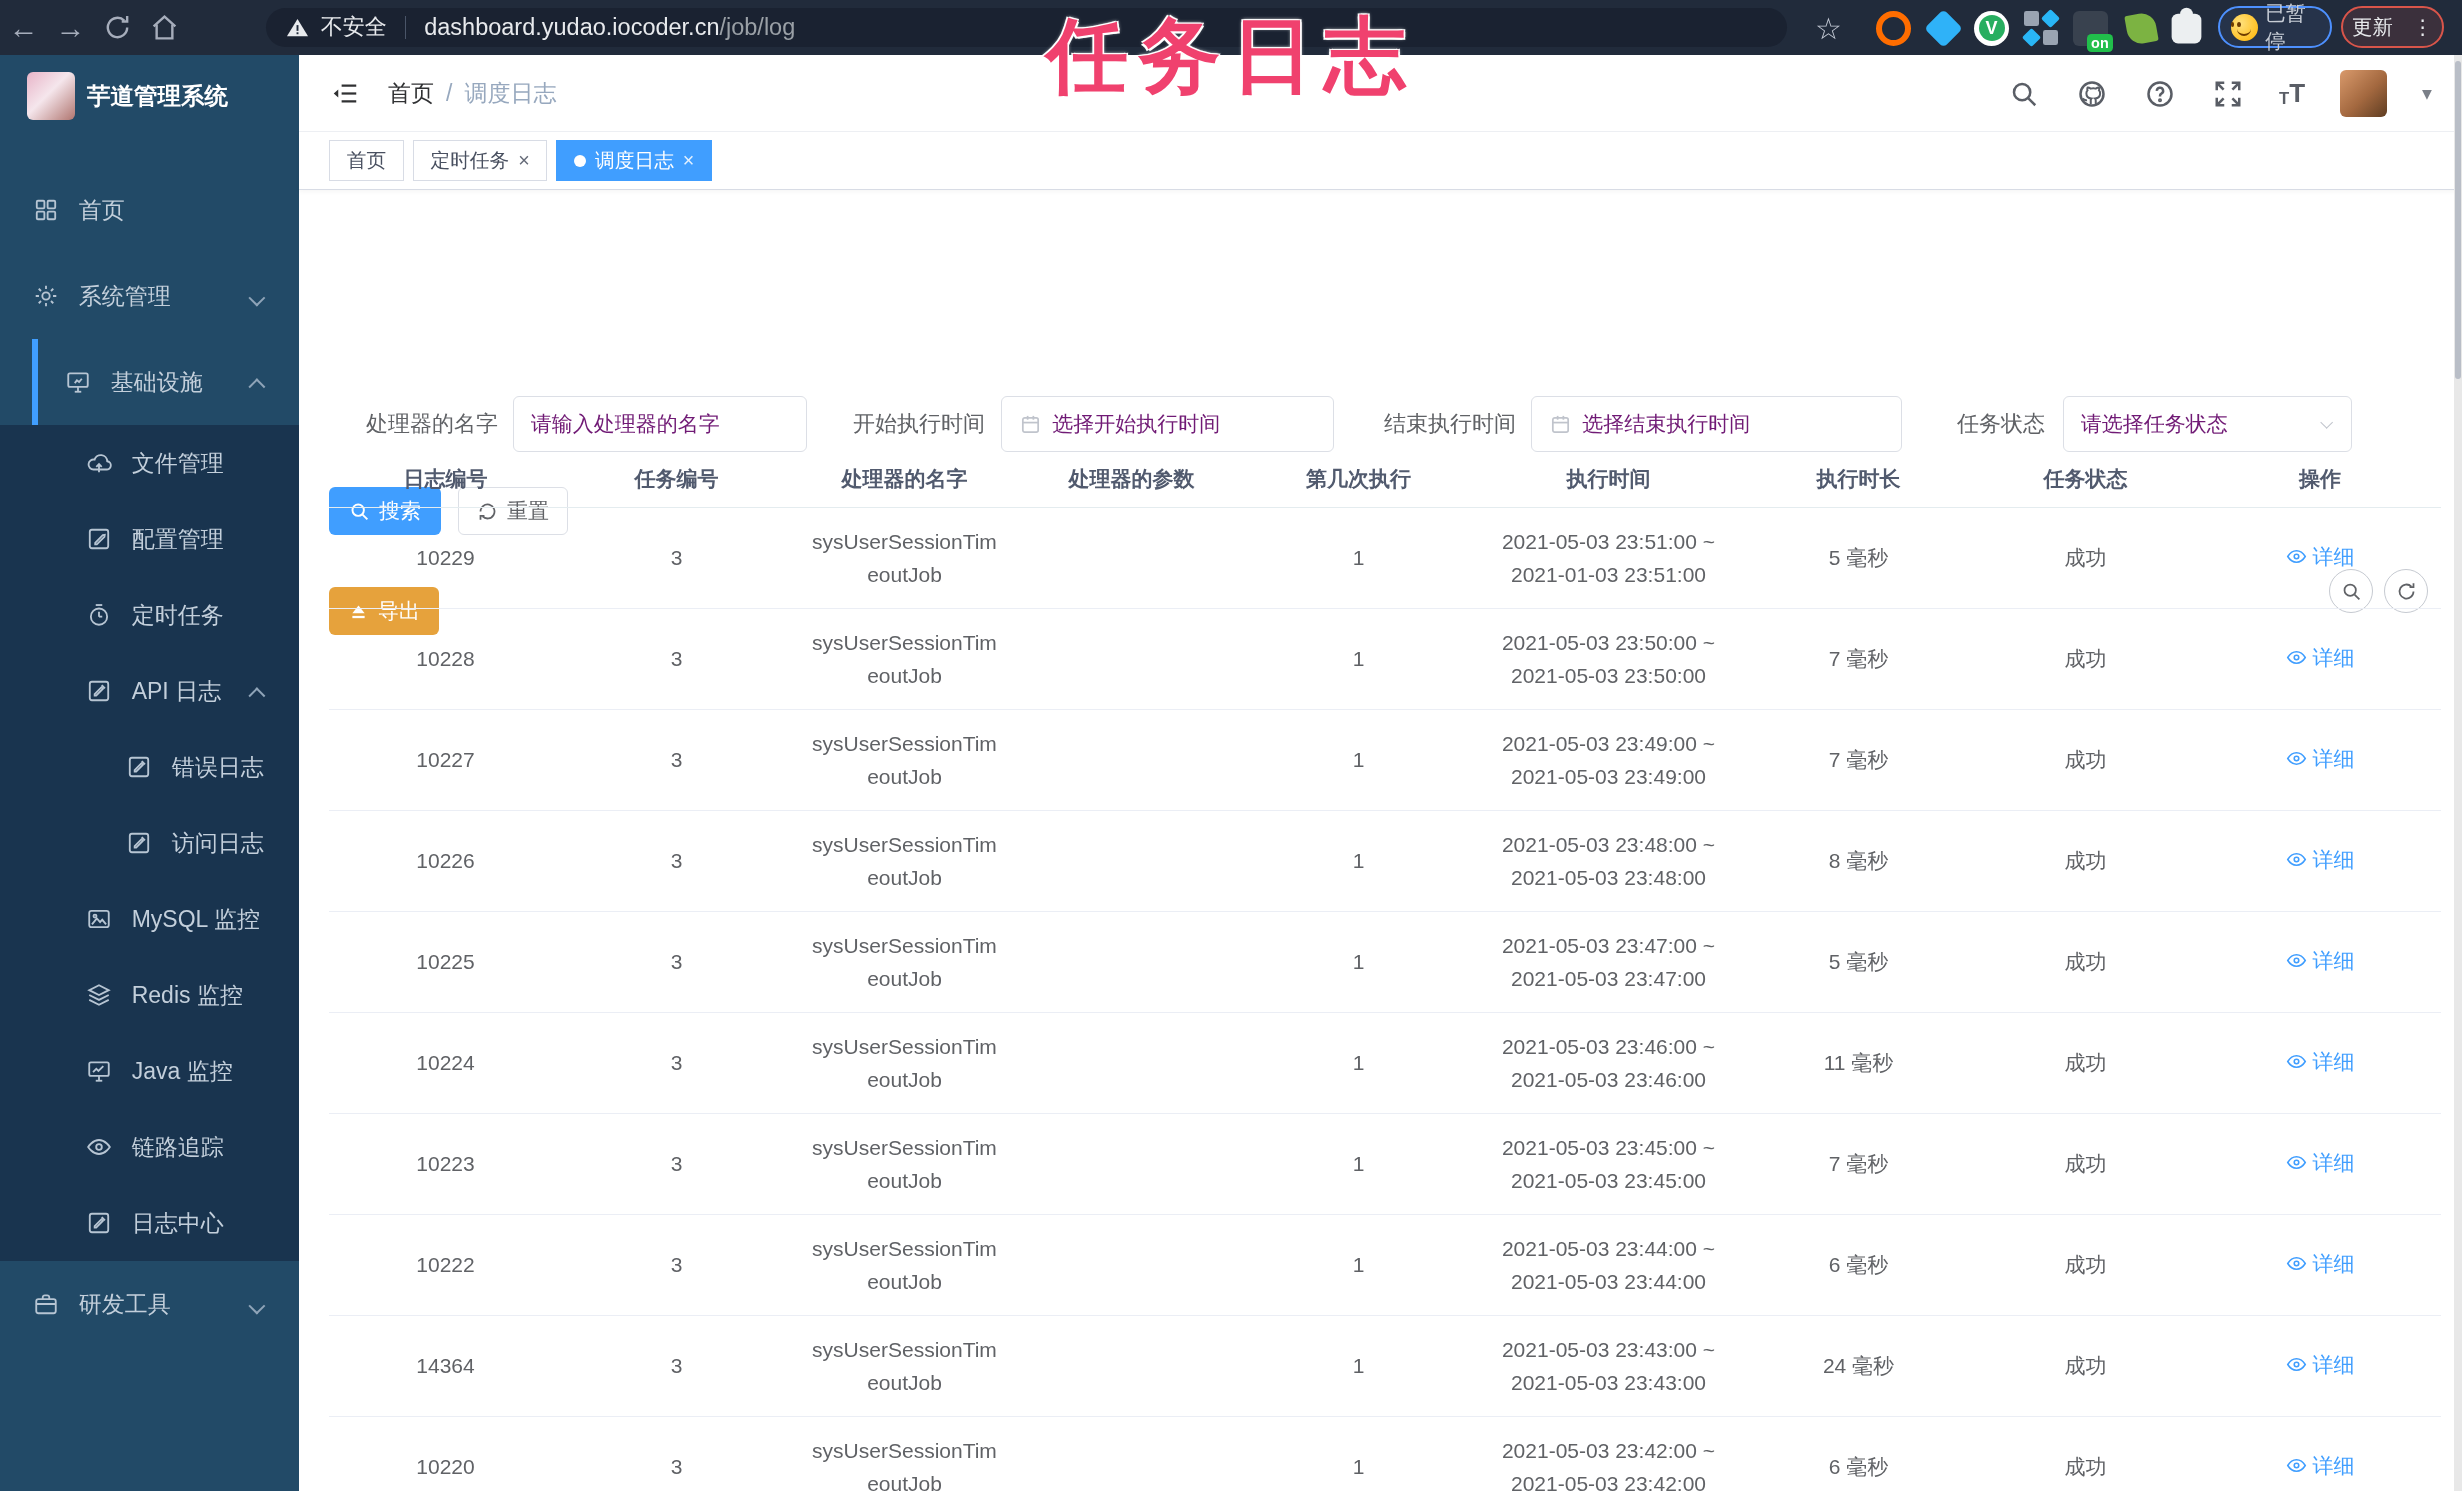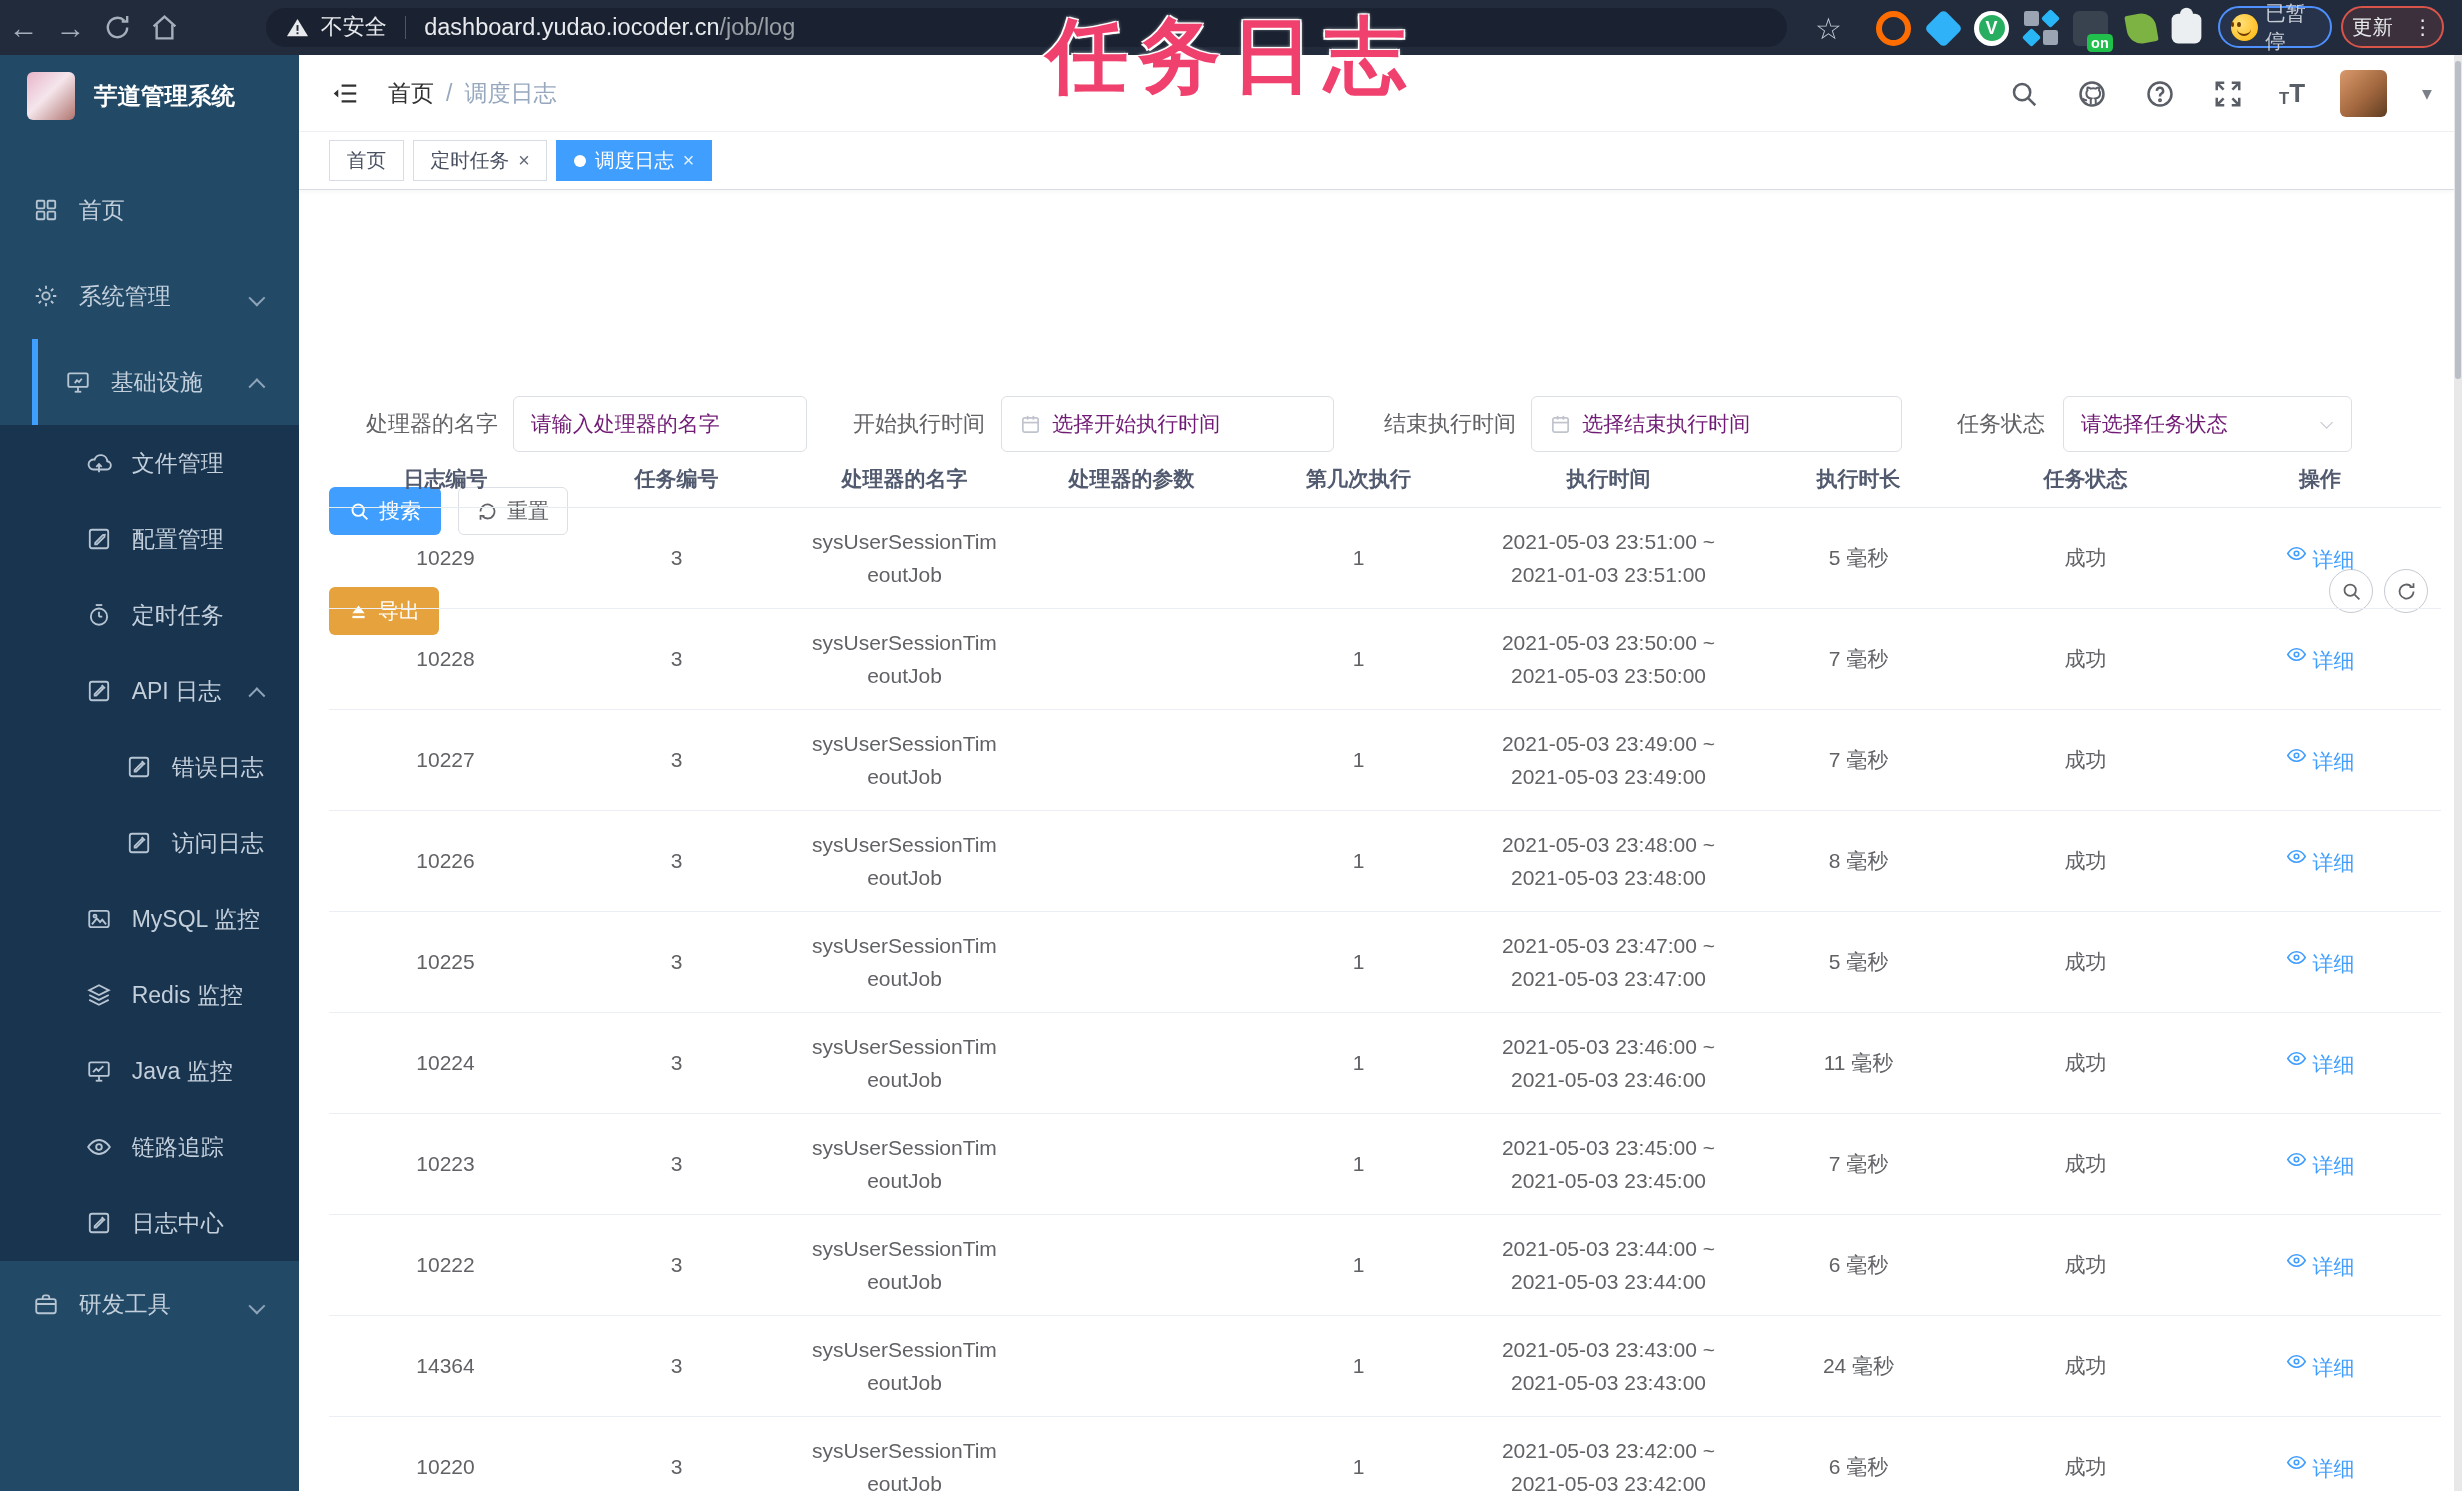--- a/index.html
+++ b/index.html
@@ -40,21 +40,21 @@
   .pill-update { left:2341px; width:103px; border:2.3px solid #d9554a; background:rgba(217,85,74,.14); padding:0 9px; justify-content:space-between; }
   .pill-update span { color:#e8eaed; font-size:20.4px; }
   .kebab { color:#cfd4dc; font-size:23px; }
 
   
   .overlay-title { position:absolute; left:1046px; top:1.5px; z-index:9; font-size:82px; font-weight:bold; letter-spacing:10.6px; color:#f0416e;
     text-shadow:0 0 2.3px #fff,0 0 4.5px #fff,1.5px 1.5px 0 #fff,-1.5px -1.5px 0 #fff,1.5px -1.5px 0 #fff,-1.5px 1.5px 0 #fff; pointer-events:none; }
 
   
   .sidebar { position:absolute; left:0; top:55px; width:299px; bottom:0; background:#224a67; z-index:2; }
-  .logo-row { height:82px; display:flex; align-items:center; gap:19px; padding-left:27px; }
+  .logo-row { height:82px; display:flex; align-items:center; gap:12px; padding-left:27px; }
   .logo-img { width:48px; height:48px; border-radius:6px; background:linear-gradient(135deg,#e8b4c8 0%,#f5e6ec 45%,#b0756f 100%); flex:none; }
   .logo-title { color:#fff; font-size:23.5px; font-weight:bold; white-space:nowrap; }
   .menu { padding-top:30px; }
   .sitem { display:flex; align-items:center; height:86px; color:#c3cfdb; font-size:23px; cursor:pointer; position:relative; padding-left:33px; gap:19.7px; }
   .sitem .mi { width:26px; height:26px; flex:none; color:#b7c5d3; }
   .sitem .mi svg { width:26px; height:26px; display:block; }
   .sitem.sub { height:76px; background:#19344f; padding-left:86px; }
   .sitem[data-level="3"] { padding-left:126px; }
   .sitem.active-parent { border-left:6px solid #409EFF; padding-left:27px;margin-left:32px; }
   .chev { position:absolute; right:35px; width:15px; height:15px; }
@@ -101,21 +101,21 @@
   .btn-reset { left:159px; top:296px; width:110px; background:#fff; color:#606266; border:0.8px solid #dcdfe6; }
   .btn-export { left:30px; top:396px; width:110px; background:#E6A23C; color:#fff; }
   .circle-btn { position:absolute; top:378px; width:44px; height:44px; border-radius:50%; border:0.8px solid #c6cad1; color:#606266; display:flex; align-items:center; justify-content:center; cursor:pointer; background:#fff; }
   .circle-btn svg { width:21px; height:21px; }
 
   
   .tablewrap { position:absolute; left:30px; top:261px; }
   table { border-collapse:collapse; table-layout:fixed; width:2112px; font-size:21px; }
   thead th { height:55px; font-weight:bold; color:#515a6e; border-bottom:0.8px solid #e4ecef; text-align:center; }
   tbody td { height:101px; color:#606266; border-bottom:0.8px solid #ebeef5; text-align:center; vertical-align:middle; line-height:33px; }
-  .detail { color:#409EFF; cursor:pointer; display:inline-flex; gap:6px; }
+  .detail { color:#409EFF; cursor:pointer; display:inline-flex; align-items:center; gap:6px; }
   .detail svg { width:21px; height:21px; }
 
   
   .win-scroll { position:absolute; right:0; top:55px; width:7.6px; bottom:0; background:#e8e8e8; z-index:6; }
   .win-scroll i { position:absolute; left:0.8px; right:0.8px; top:6px; height:318px; background:#b9bec7; border-radius:3px; display:block; }
 </style>
 </head>
 <body>
 
 <div class="chrome">

